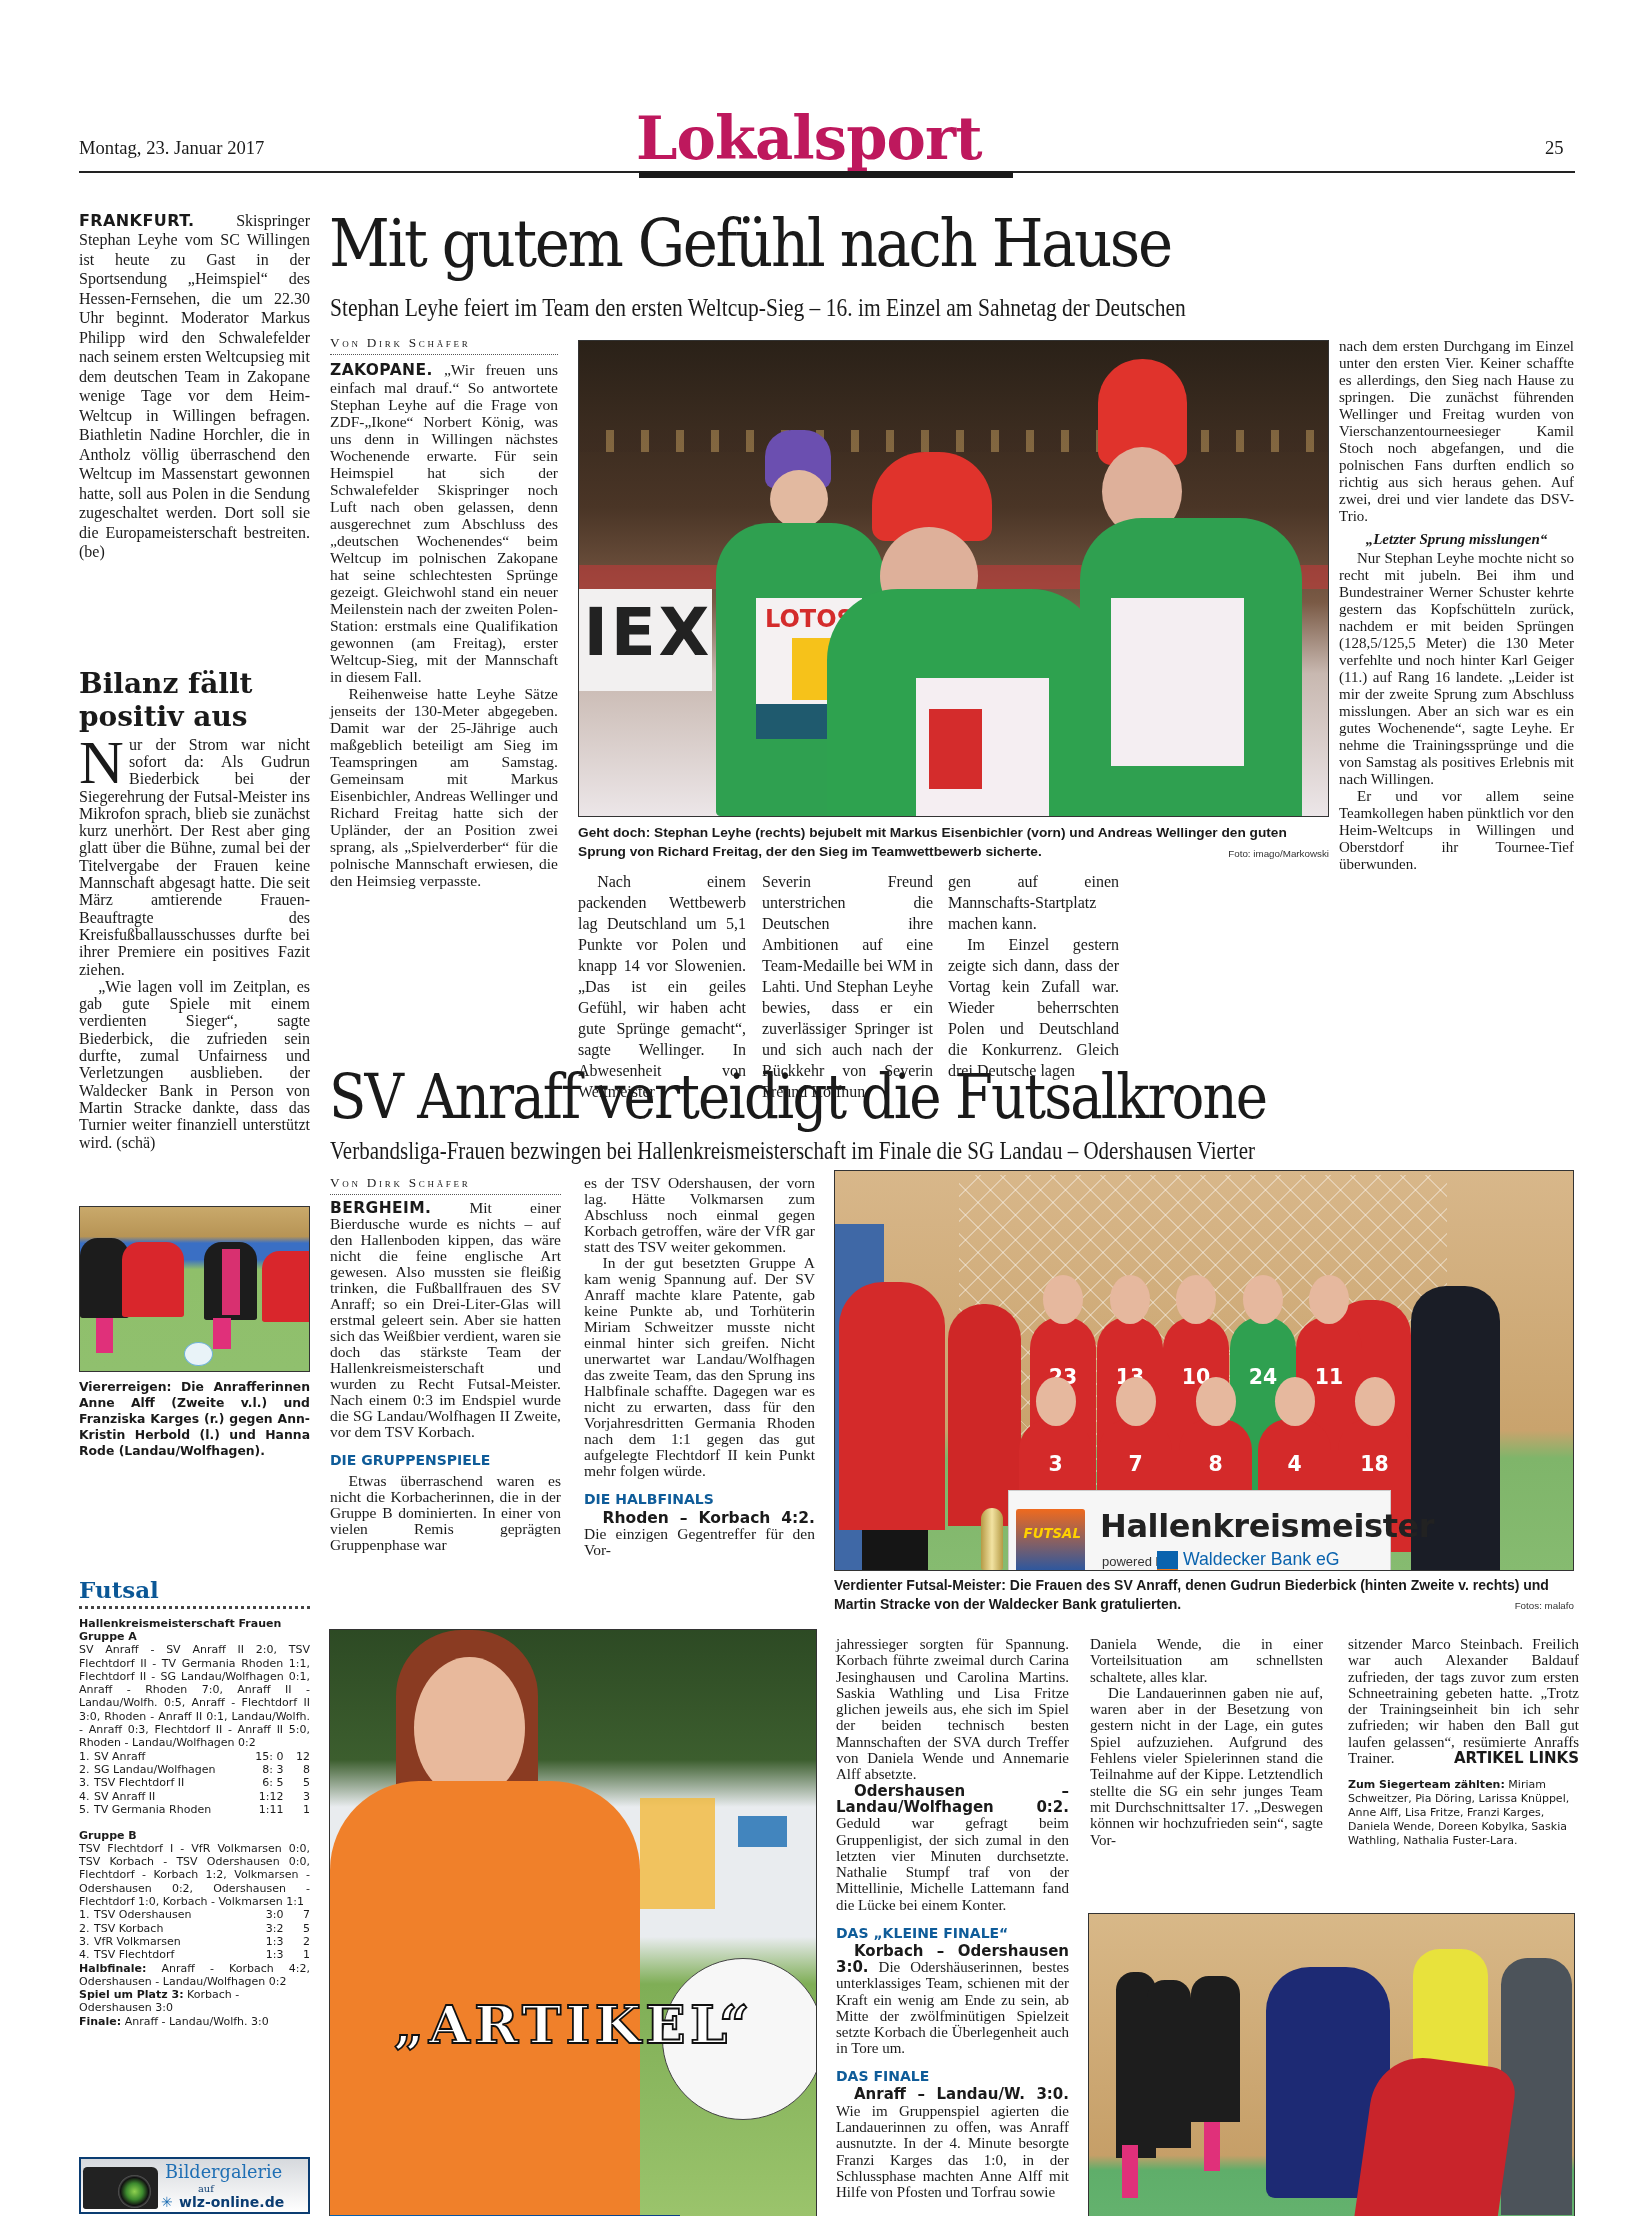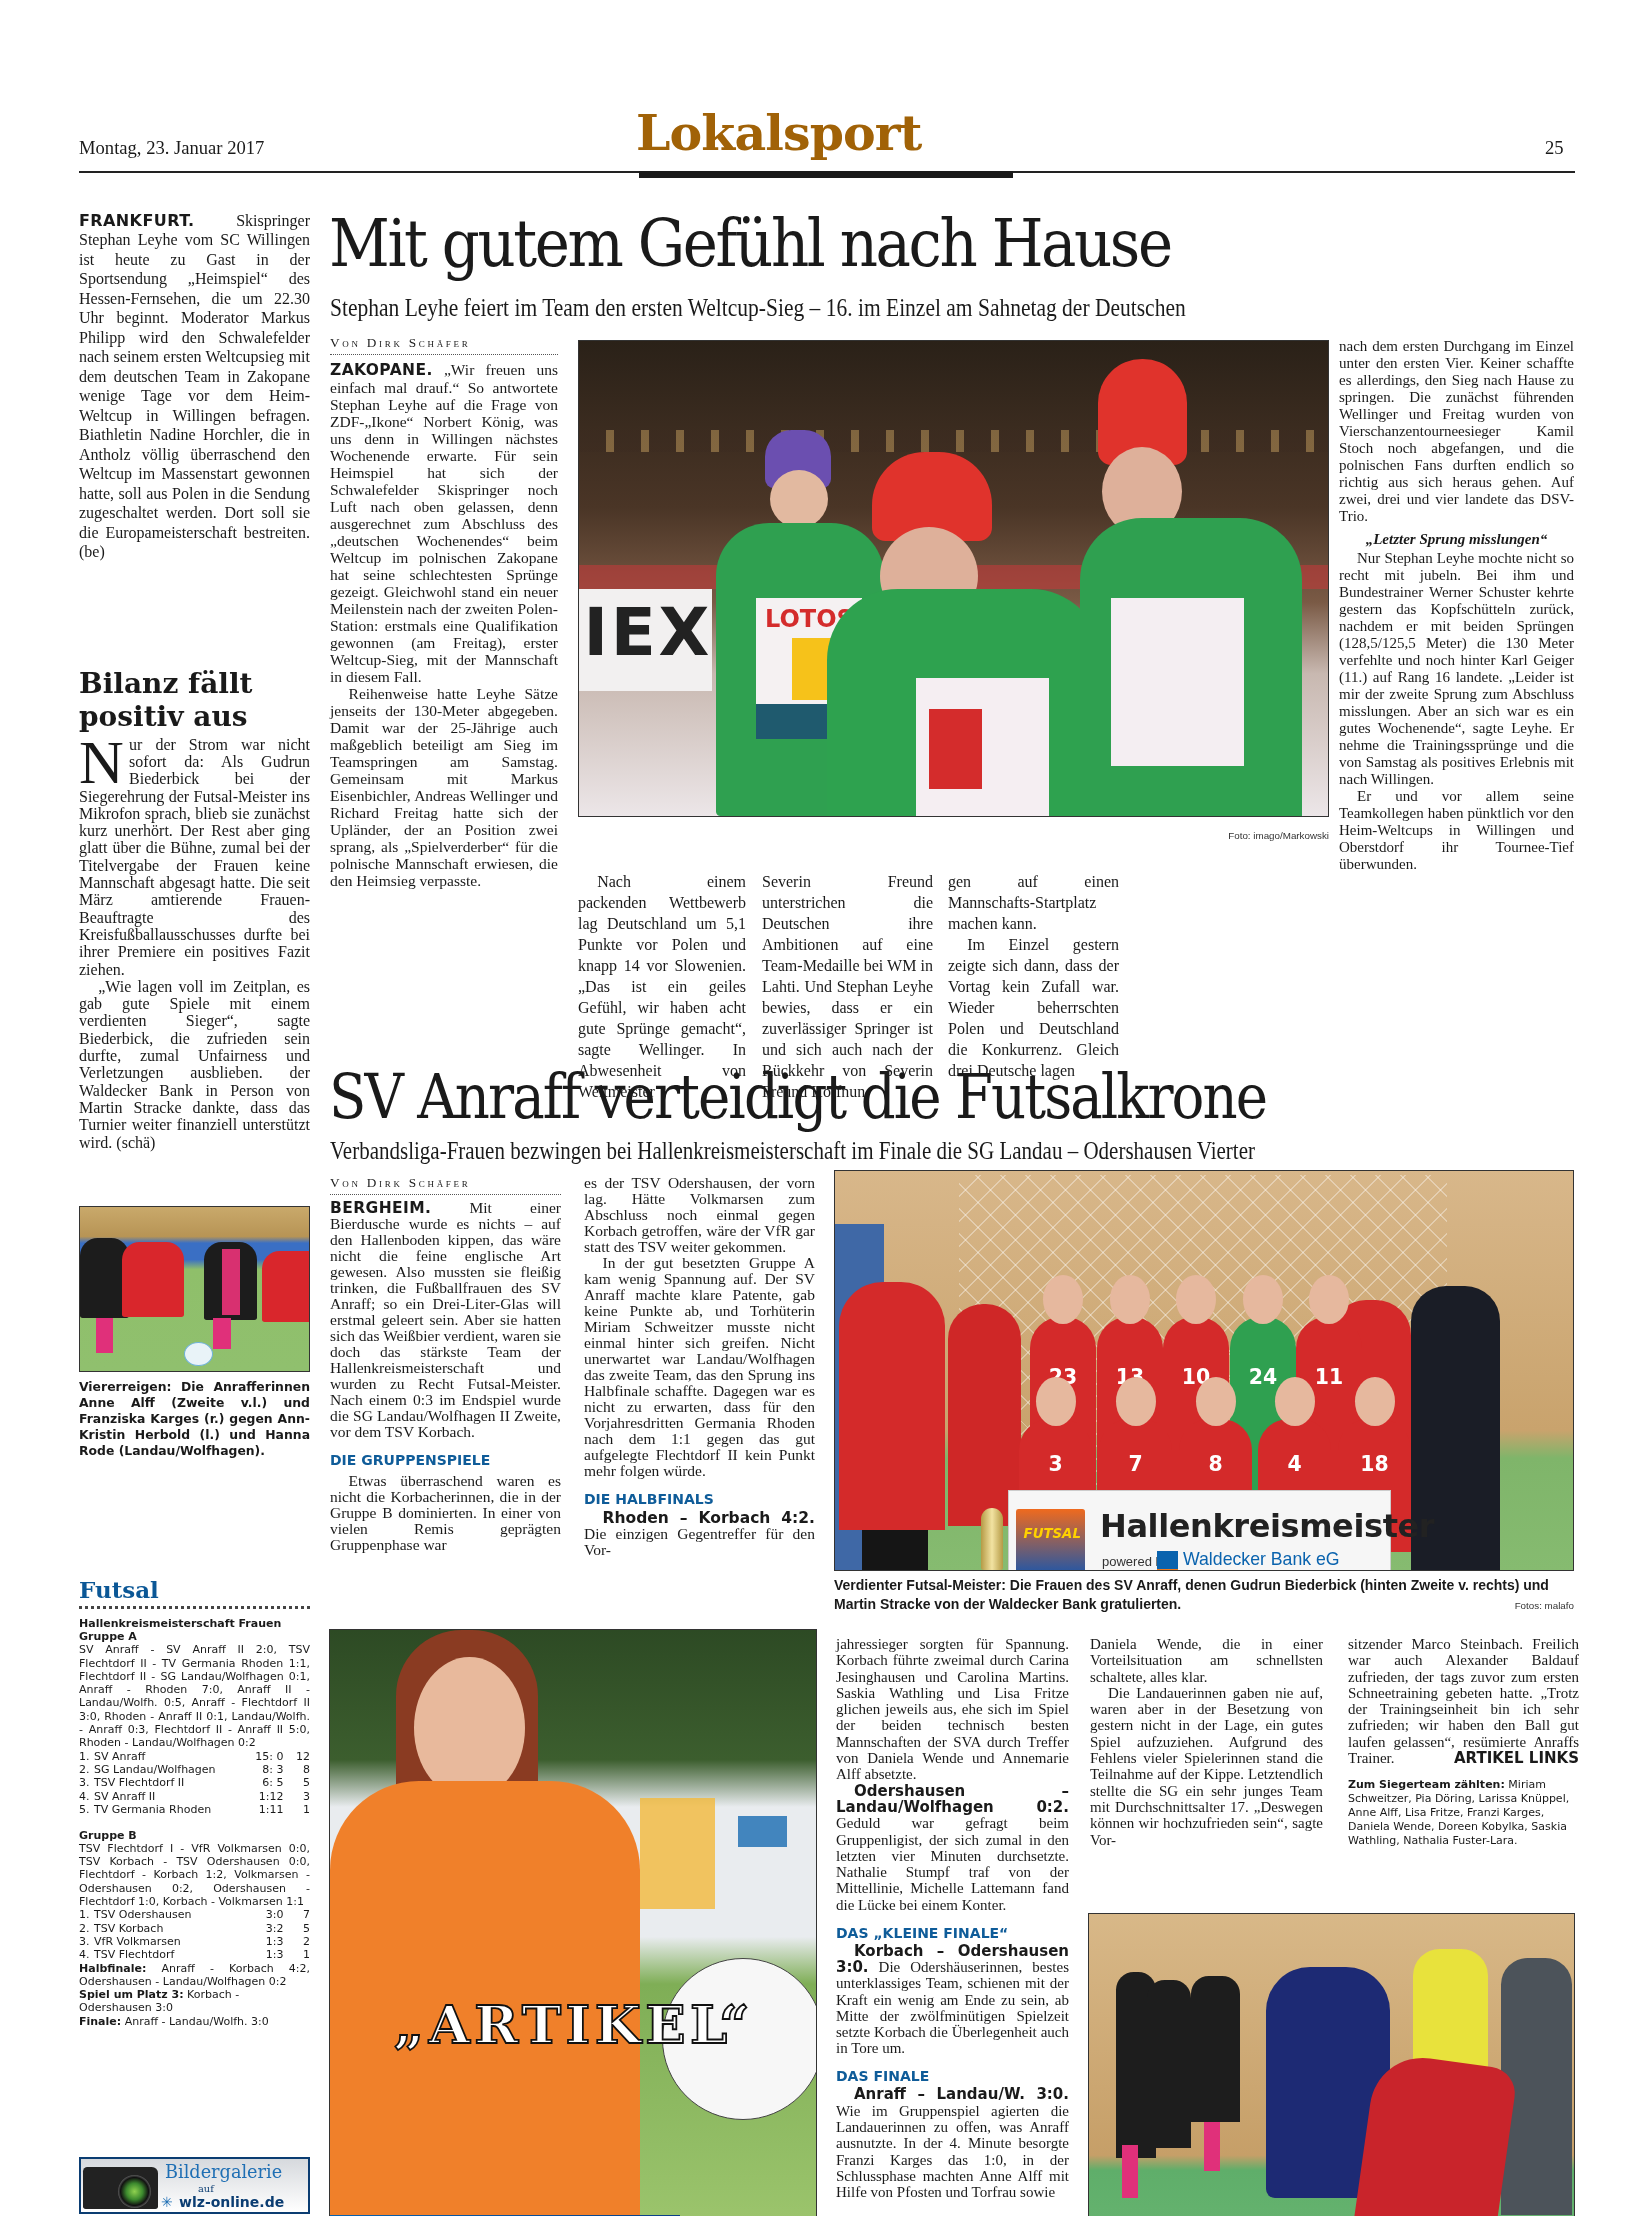--- a/index.html
+++ b/index.html
@@ -17,21 +17,21 @@
   .photo { overflow:hidden; border:1.3px solid #333; box-sizing:border-box; }
   .caption { font-family:"DejaVu Sans", sans-serif; font-weight:bold; font-size:13.3px; line-height:17.7px; }
   .credit { font-family:"Liberation Sans", sans-serif; font-weight:normal; font-size:9.8px; color:#333; }
   .kicker { font-family:"DejaVu Serif", serif; font-weight:bold; font-size:28px; line-height:33px; }
 </style>
 </head>
 <body>
 
 <div class="abs" style="left:0;top:0;width:1649px;height:177px;">
   <div class="abs serif" style="left:79px;top:137px;font-size:18.6px;font-family:'Liberation Serif',serif;">Montag, 23. Januar 2017</div>
-  <div class="abs" style="left:636px;top:104px;font-family:'DejaVu Serif',serif;font-weight:bold;font-size:49px;color:#a16207;letter-spacing:-0.9px;">Lokalsport</div>
+  <div class="abs" style="left:636px;top:104px;font-family:'DejaVu Serif',serif;font-weight:bold;font-size:59px;color:#be185d;letter-spacing:-0.9px;">Lokalsport</div>
   <div class="abs" style="left:1545px;top:137px;font-size:18.6px;font-family:'Liberation Serif',serif;">25</div>
   <div class="abs" style="left:79px;top:171px;width:1496px;height:1.8px;background:#222;"></div>
   <div class="abs" style="left:639px;top:171px;width:374px;height:7px;background:#1a1a1a;"></div>
 </div>
 
 <div class="abs" style="left:79px;top:208px;width:231px;">
   <div class="body-text" style="margin-top:2.7px;font-size:16px;line-height:19.5px;">
     <span class="dateline">FRANKFURT.</span>
     <span>Skispringer Stephan Leyhe vom SC Willingen ist heute zu Gast in der Sportsendung „Heimspiel“ des Hessen-Fernsehen, die um 22.30 Uhr beginnt. Moderator Markus Philipp wird den Schwalefelder nach seinem ersten Weltcupsieg mit dem deutschen Team in Zakopane wenige Tage vor dem Heim-Weltcup in Willingen befragen. Biathletin Nadine Horchler, die in Antholz völlig überraschend den Weltcup im Massenstart gewonnen hatte, soll aus Polen in die Sendung zugeschaltet werden. Dort soll sie die Europameisterschaft bestreiten. (be)</span>
   </div>
@@ -185,20 +185,21 @@
   <div class="abs" style="left:248px;top:248px;width:275px;height:228px;background:#2ea24f;border-radius:71px 71px 0 0;"></div>
   <div class="abs" style="left:337px;top:337px;width:133px;height:140px;background:#f5eef2;"></div>
   <div class="abs" style="left:350px;top:368px;width:53px;height:80px;background:#d42c2c;"></div>
 
   <div class="abs" style="left:519px;top:17.7px;width:89px;height:106px;background:#e0332c;border-radius:44px 44px 13.3px 13.3px;"></div>
   <div class="abs" style="left:523px;top:106px;width:80px;height:89px;background:#deb09a;border-radius:50%;"></div>
   <div class="abs" style="left:501px;top:177px;width:222px;height:299px;background:#2fa050;border-radius:62px 62px 0 0;"></div>
   <div class="abs" style="left:532px;top:257px;width:133px;height:168px;background:#f4eef2;"></div>
 </div>
 <div class="abs caption" style="left:578px;top:824px;width:751px;font-family:'Liberation Sans',sans-serif;font-size:13.7px;line-height:18.6px;">
+  <span>Geht doch: Stephan Leyhe (rechts) bejubelt mit Markus Eisenbichler (vorn) und Andreas Wellinger den guten Sprung von Richard Freitag, der den Sieg im Teamwettbewerb sicherte.</span>
   <span class="credit" style="float:right;margin-top:2.7px;">Foto: imago/Markowski</span>
 </div>
 
 <div class="abs body-text" style="left:578px;top:871px;width:168px;font-size:16px;line-height:21px;">
   <p class="ind">Nach einem packenden Wettbewerb lag Deutschland um 5,1 Punkte vor Polen und knapp 14 vor Slowenien. „Das ist ein geiles Gefühl, wir haben acht gute Sprünge gemacht“, sagte Wellinger. In Abwesenheit von Weltmeister</p>
 </div>
 <div class="abs body-text" style="left:762px;top:871px;width:171px;font-size:16px;line-height:21px;">
   <p>Severin Freund unterstrichen die Deutschen ihre Ambitionen auf eine Team-Medaille bei WM in Lahti. Und Stephan Leyhe bewies, dass er ein zuverlässiger Springer ist und sich auch nach der Rückkehr von Severin Freund Hoffnun-</p>
 </div>
 <div class="abs body-text" style="left:948px;top:871px;width:171px;font-size:16px;line-height:21px;">

